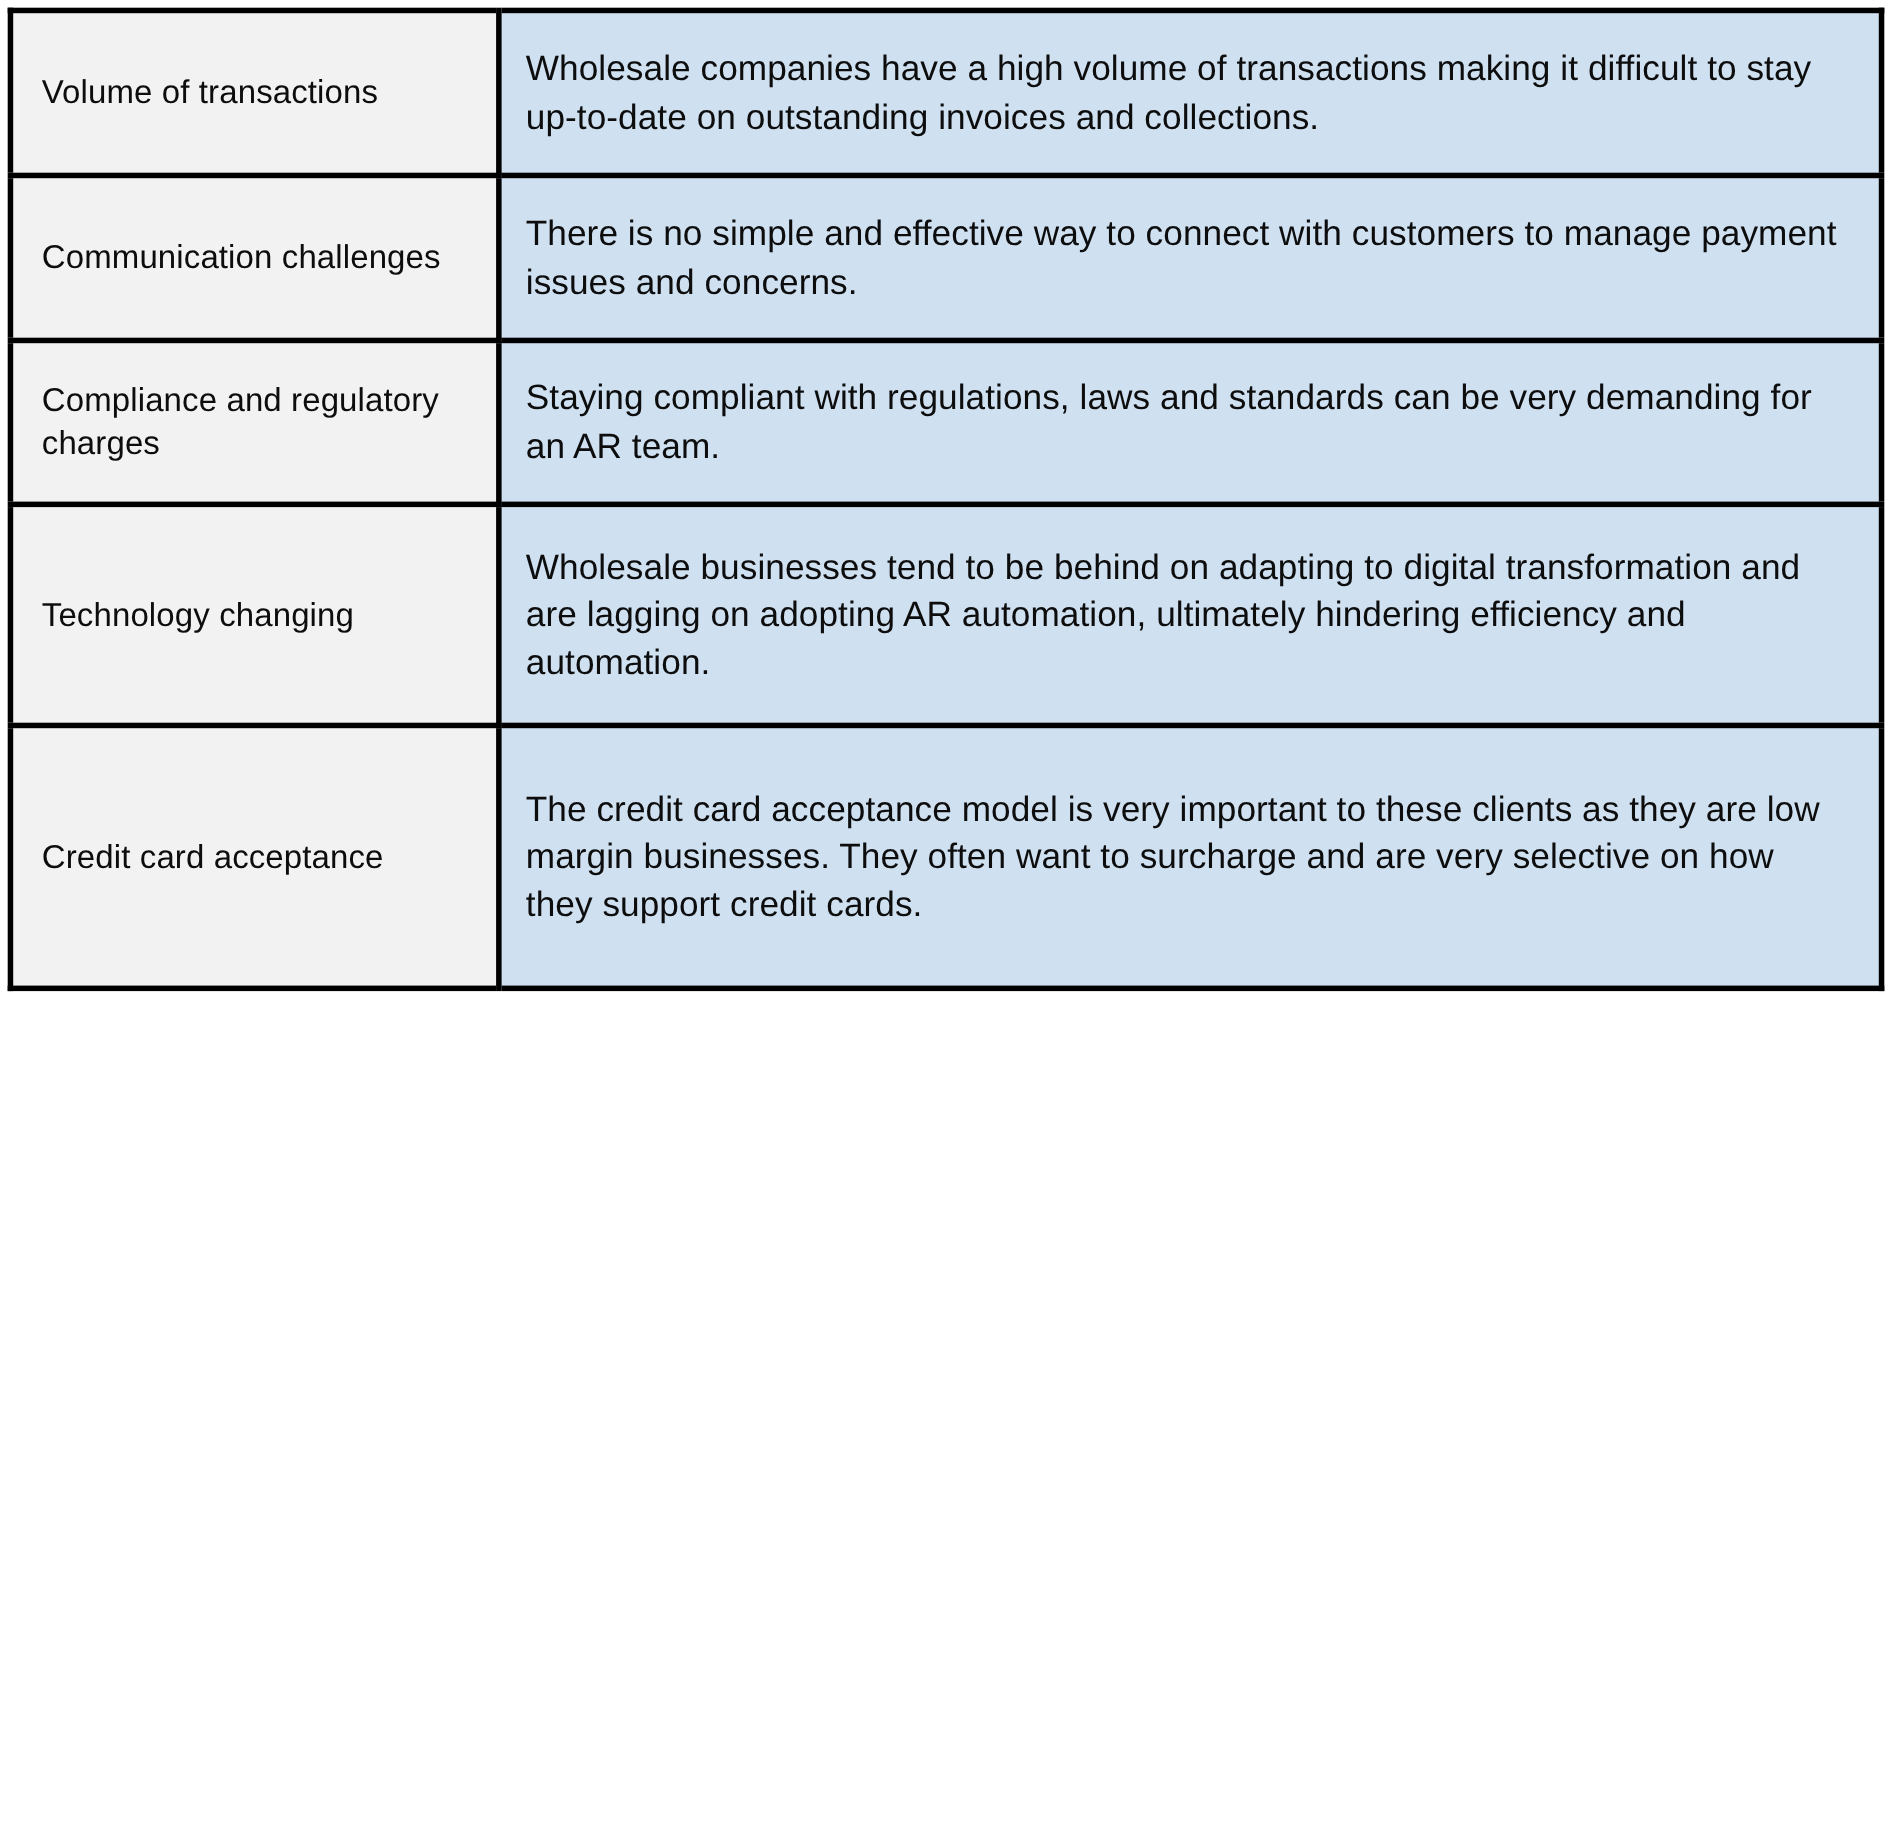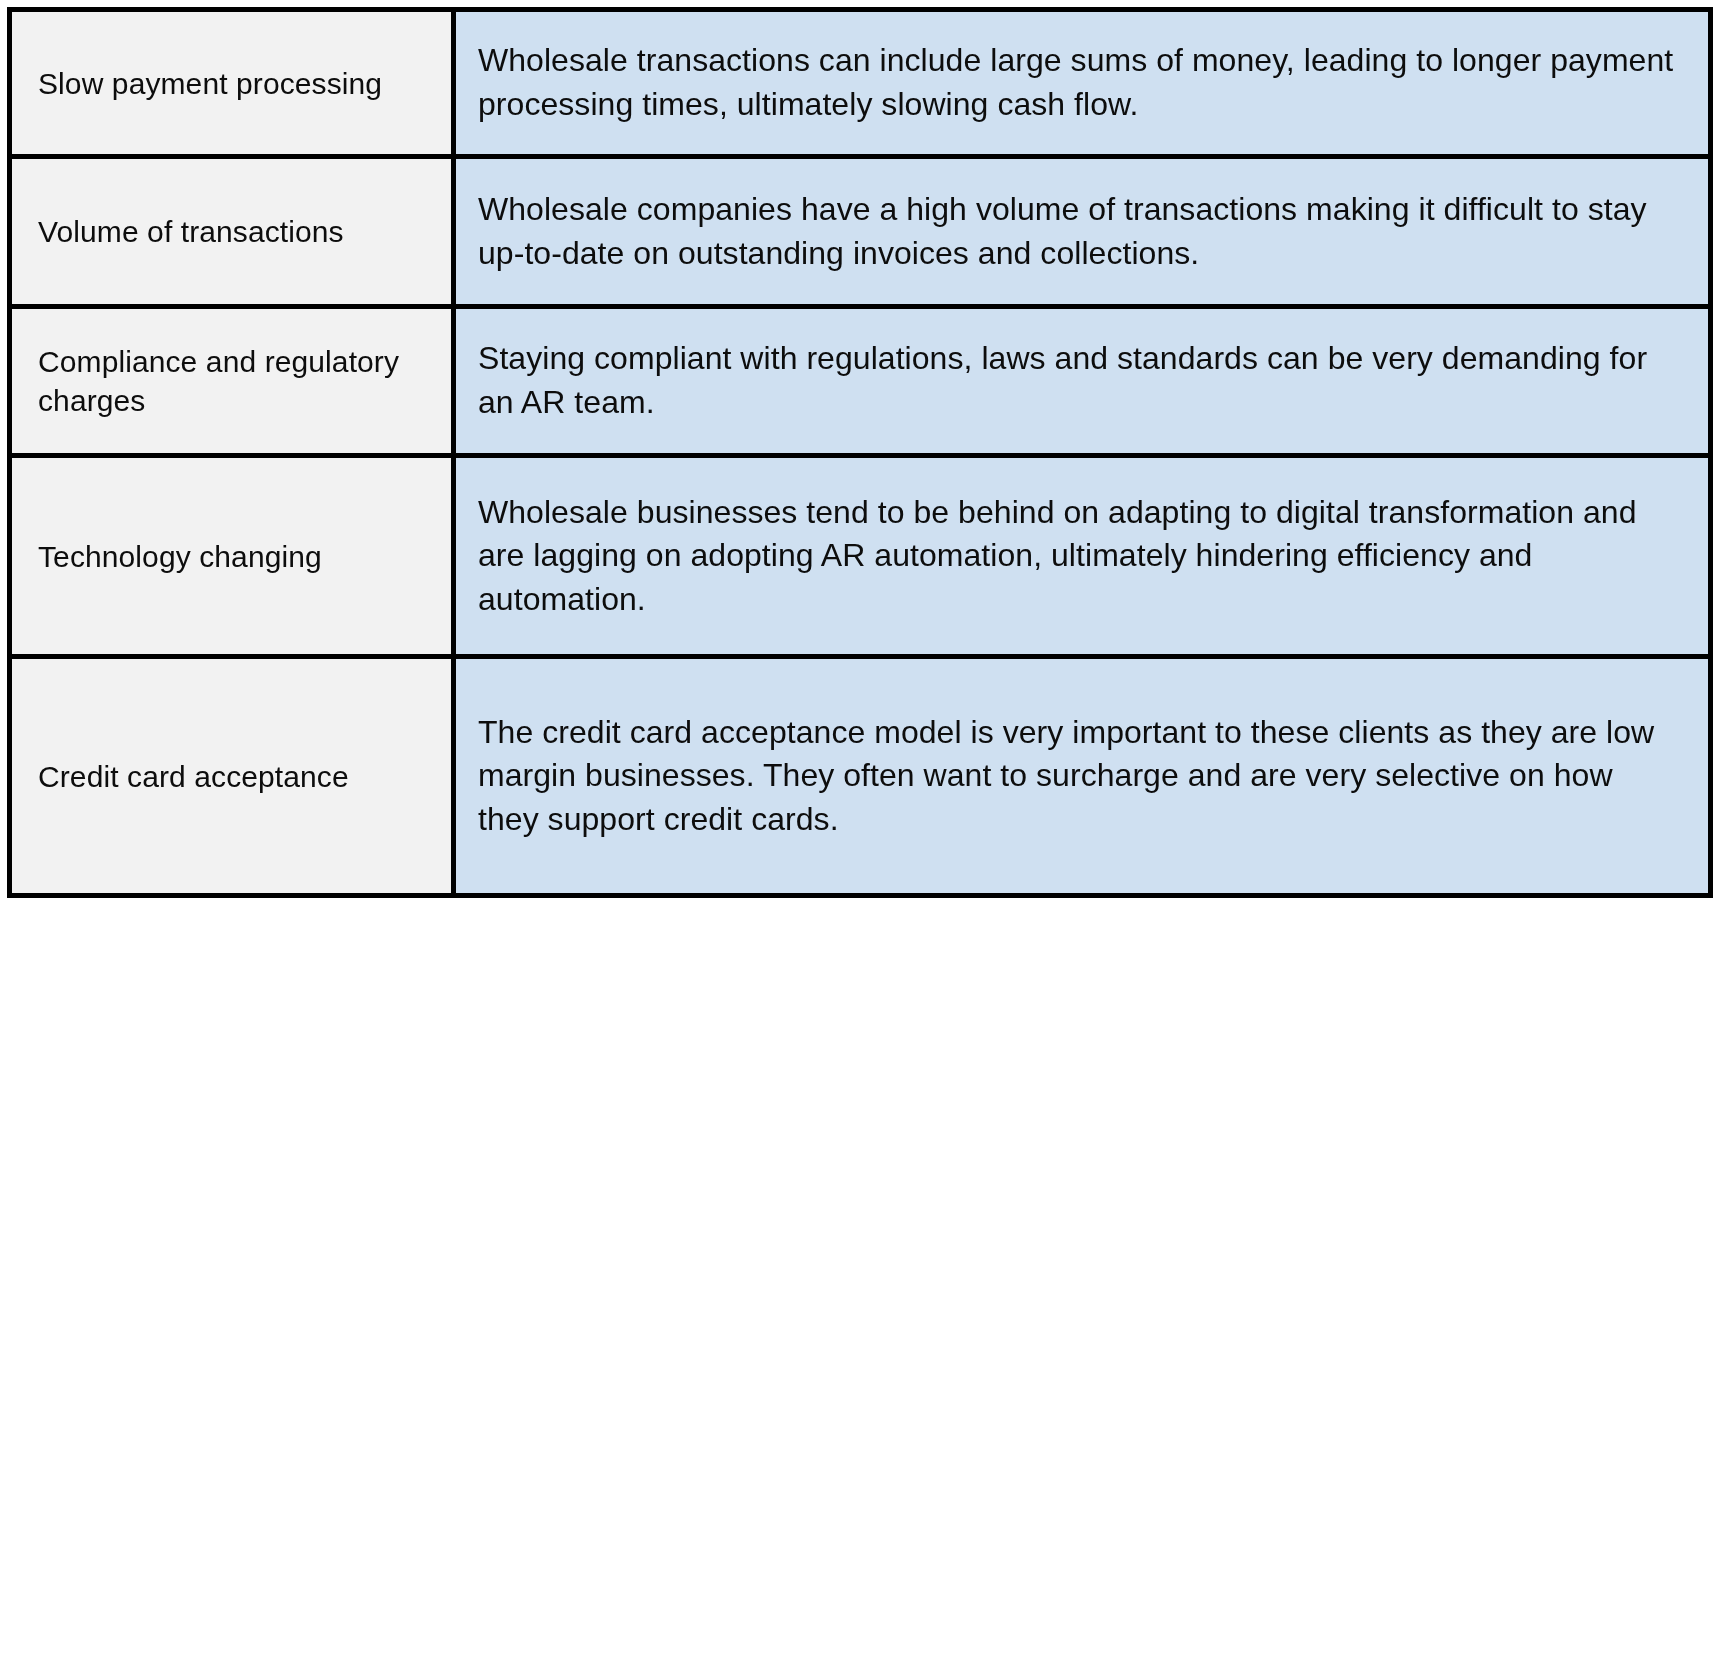--- a/index.html
+++ b/index.html
@@ -84,27 +84,27 @@
 </head>
 <body>
 
 <div id="table-wrap">
   <table class="challenges-table">
     <colgroup>
       <col class="col-label">
       <col class="col-desc">
     </colgroup>
     <tbody>
-      <tr data-row="0">
-        <td class="cell-label">Slow payment processing</td>
-        <td class="cell-desc">Wholesale transactions can include large sums of money, leading to longer payment processing times, ultimately slowing cash flow.</td>
-      </tr>
       <tr data-row="3">
         <td class="cell-label">Volume of transactions</td>
         <td class="cell-desc">Wholesale companies have a high volume of transactions making it difficult to stay up-to-date on outstanding invoices and collections.</td>
+      </tr>
+      <tr data-row="6">
+        <td class="cell-label">Communication challenges</td>
+        <td class="cell-desc">There is no simple and effective way to connect with customers to manage payment issues and concerns.</td>
       </tr>
       <tr data-row="8">
         <td class="cell-label">Compliance and regulatory charges</td>
         <td class="cell-desc">Staying compliant with regulations, laws and standards can be very demanding for an AR team.</td>
       </tr>
       <tr data-row="9">
         <td class="cell-label">Technology changing</td>
         <td class="cell-desc">Wholesale businesses tend to be behind on adapting to digital transformation and are lagging on adopting AR automation, ultimately hindering efficiency and automation.</td>
       </tr>
       <tr data-row="10">

